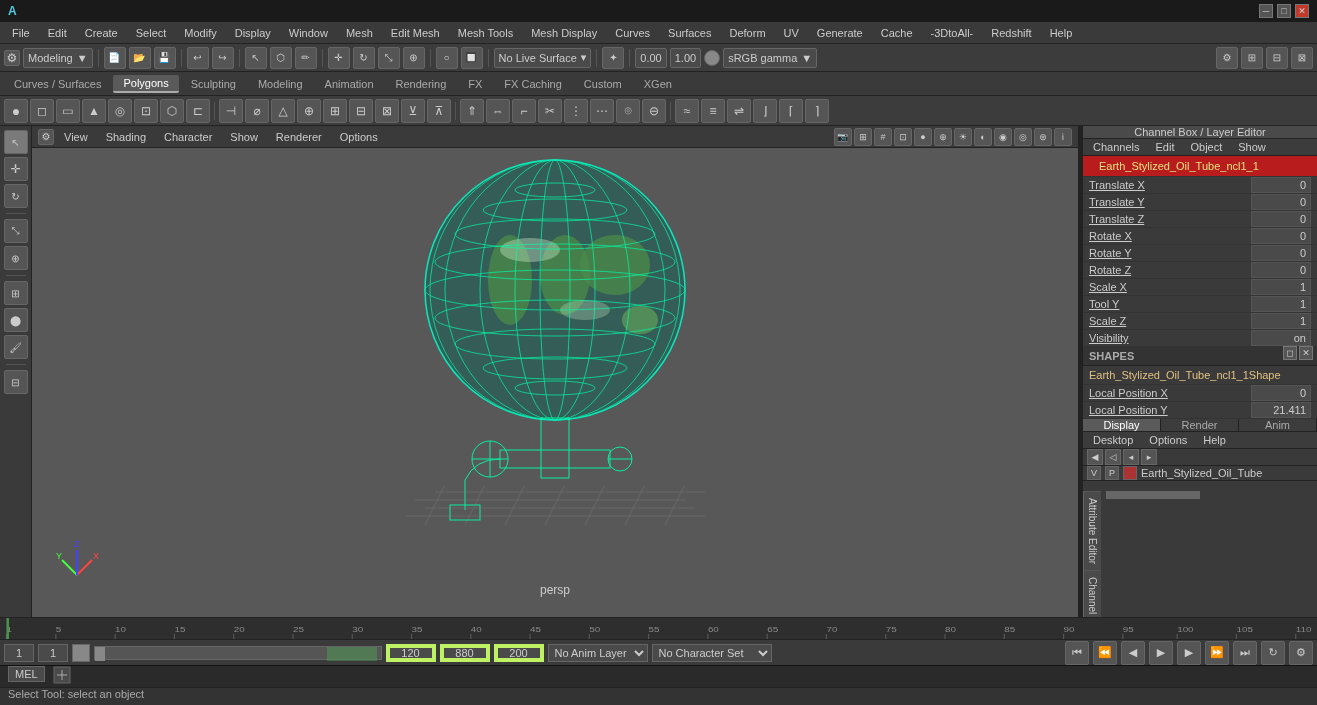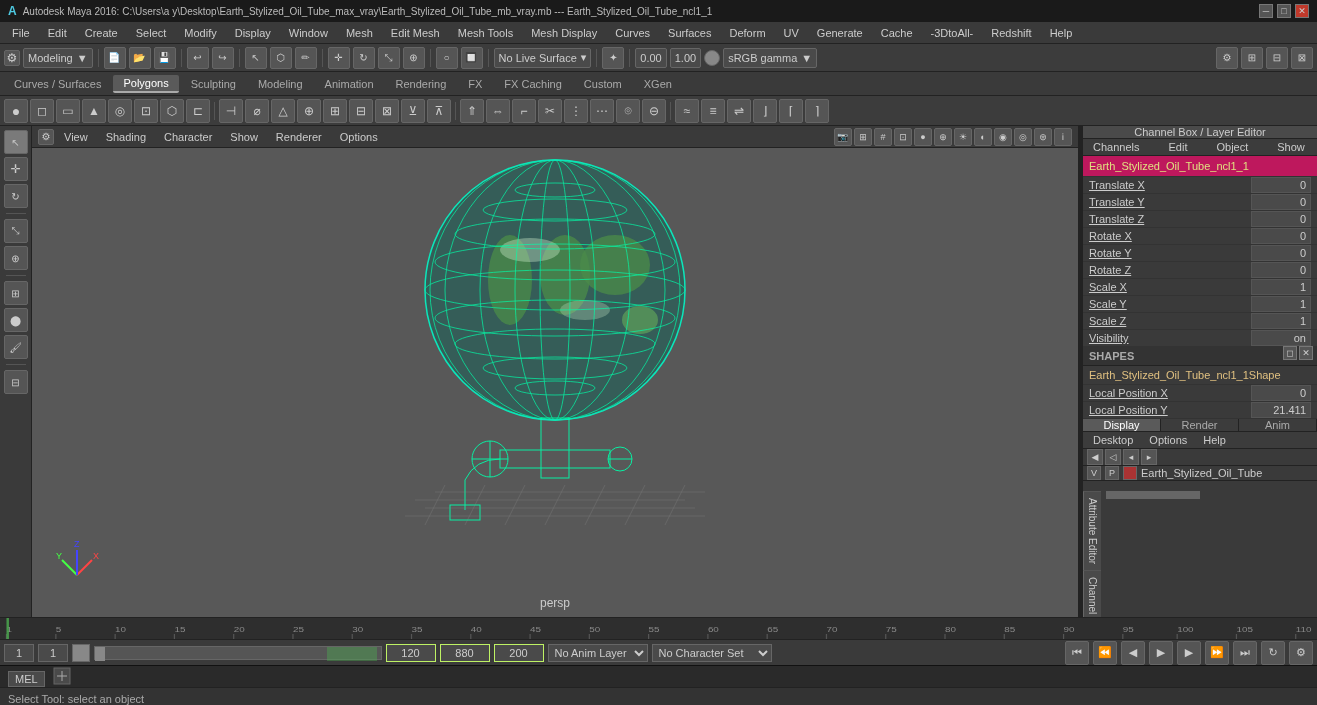--- a/index.html
+++ b/index.html
@@ -184,21 +184,21 @@
     #globe-svg {
       position: absolute;
       top: 50%;
       left: 50%;
       transform: translate(-50%, -65%);
     }
 
     
     #persp-label {
       position: absolute;
-      bottom: 7px;
+      bottom: 20px;
       left: 50%;
       transform: translateX(-50%);
       font-size: 12px;
       color: #ccc;
     }
 
     
     #axis-indicator {
       position: absolute;
       bottom: 30px;
@@ -225,36 +225,36 @@
       color: #ccc;
       border-bottom: 1px solid #222;
     }
 
     #channel-box-menus {
       height: 22px;
       background: #3c3c3c;
       display: flex;
       align-items: center;
       padding: 0 4px;
-      gap: 17px;
+      gap: 4px;
       border-bottom: 1px solid #222;
     }
 
     .cb-menu-item {
       padding: 2px 6px;
       font-size: 11px;
       color: #ccc;
       cursor: pointer;
     }
 
     #object-name {
-      padding: 4px 6px;
+      padding: 4px 16px;
       font-size: 11px;
       color: #e0e080;
-      background: #be185d;
+      background: #b91c1c;
       border-bottom: 1px solid #333;
     }
 
     .channel-row {
       display: flex;
       align-items: center;
       height: 18px;
       padding: 0 6px;
       border-bottom: 1px solid #333;
     }
@@ -452,40 +452,40 @@
     .pb-slider-thumb {
       width: 10px; height: 14px;
       background: #888;
       position: absolute;
       left: 0;
     }
     .pb-large-input {
       width: 55px;
       height: 18px;
       background: #4a4a4a;
-      border: 1px solid #bef264;
+      border: 4px solid #bef264;
       font-size: 11px;
       color: #ccc;
       text-align: center;
     }
     .pb-dropdown {
       height: 18px;
       background: #4a4a4a;
       border: 1px solid #666;
       font-size: 11px;
       color: #ccc;
       padding: 0 2px;
     }
 
     
     #status-bar {
       height: 22px;
       background: #2a2a2a;
       display: flex;
-      align-items: flex-end;
+      align-items: flex-start;
       padding: 0 8px;
       gap: 8px;
       border-top: 1px solid #111;
       flex-shrink: 0;
     }
     .status-label {
       font-size: 11px;
       color: #aaa;
     }
     .status-input {
@@ -496,21 +496,21 @@
       font-size: 11px;
       color: #ccc;
       padding: 0 4px;
     }
 
     
     #hint-bar {
       height: 18px;
       background: #333;
       display: flex;
-      align-items: flex-end;
+      align-items: flex-start;
       padding: 0 8px;
       border-top: 1px solid #222;
       flex-shrink: 0;
     }
 
     
     #app {
       display: flex;
       flex-direction: column;
       height: 705px;
@@ -539,21 +539,20 @@
     }
   </style>
 </head>
 <body>
 
 <div id="app">
 
   <div id="title-bar">
     <div id="title-bar-left">
       <span style="color:#4ec9e1;font-weight:bold;font-size:12px;">A</span>
-      <span style="font-size:10px;">Autodesk Maya 2016: C:\Users\a y\Desktop\Earth_Stylized_Oil_Tube_max_vray\Earth_Stylized_Oil_Tube_mb_vray.mb  ---  Earth_Stylized_Oil_Tube_ncl1_1</span>
     </div>
     <div id="title-bar-right">
       <div class="win-btn">─</div>
       <div class="win-btn">□</div>
       <div class="win-btn" style="background:#c0392b;">✕</div>
     </div>
   </div>
 
   <div id="menu-bar">
     <div class="menu-item">File</div>
@@ -881,21 +880,21 @@
       </div>
       <div class="channel-row">
         <span class="channel-name">Rotate Z</span>
         <span class="channel-value">0</span>
       </div>
       <div class="channel-row">
         <span class="channel-name">Scale X</span>
         <span class="channel-value">1</span>
       </div>
       <div class="channel-row">
-        <span class="channel-name">Scale Y</span>
+        <span class="channel-name">Tool Y</span>
         <span class="channel-value">1</span>
       </div>
       <div class="channel-row">
         <span class="channel-name">Scale Z</span>
         <span class="channel-value">1</span>
       </div>
       <div class="channel-row">
         <span class="channel-name">Visibility</span>
         <span class="channel-value">on</span>
       </div>

